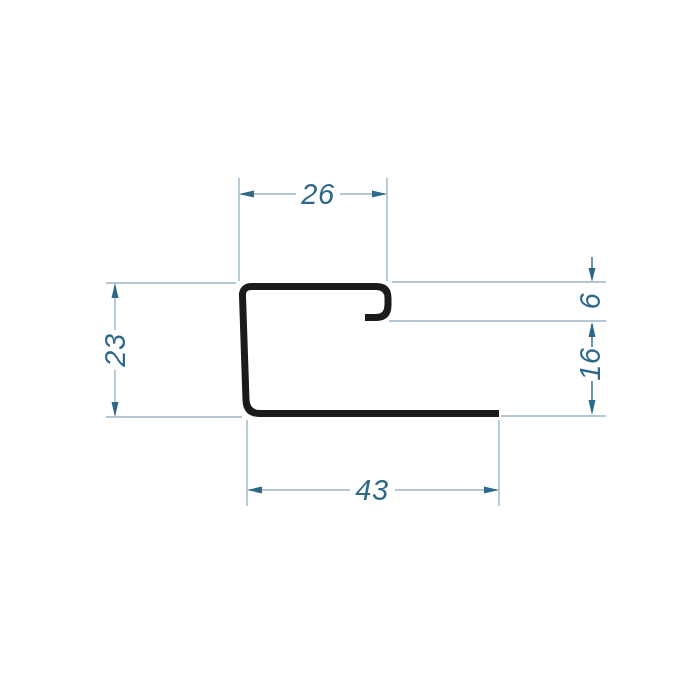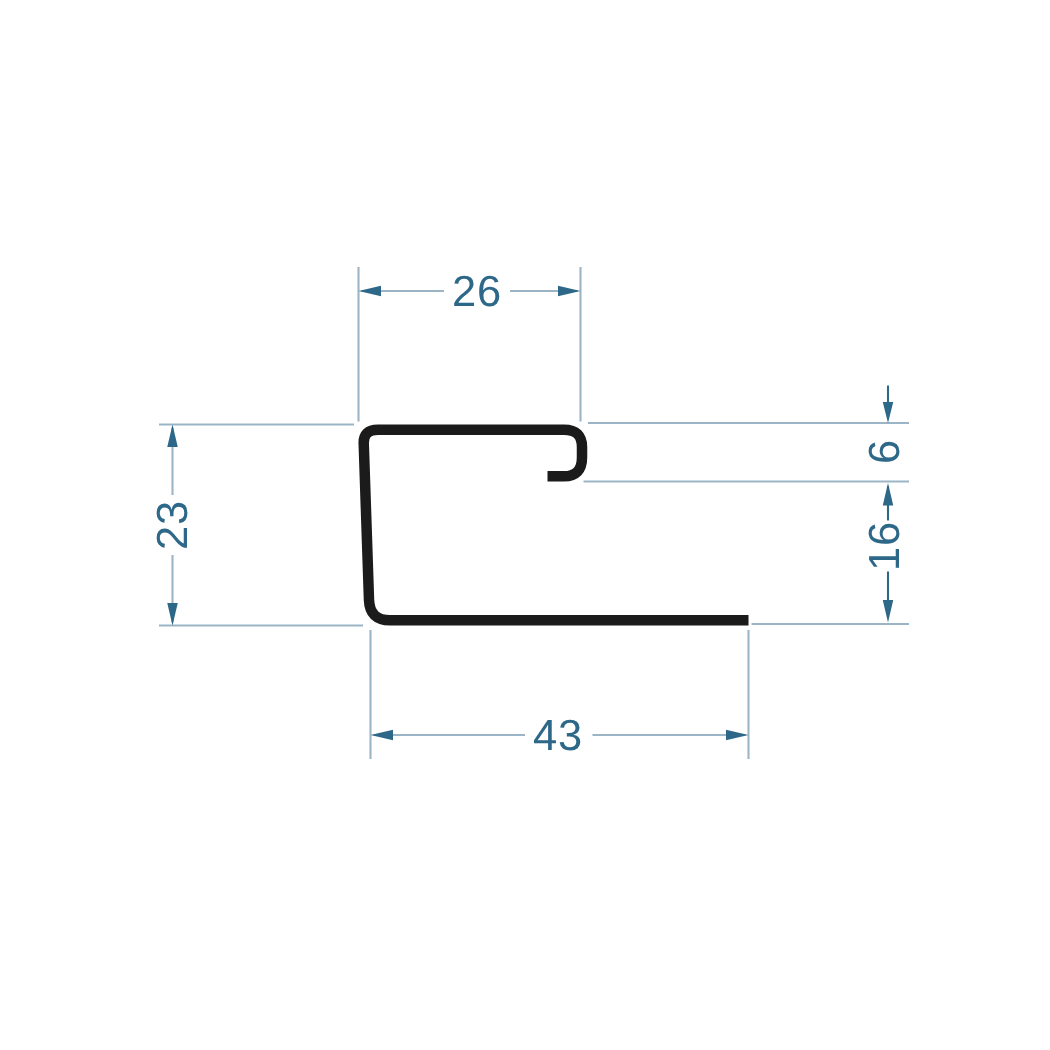--- a/index.html
+++ b/index.html
@@ -8,20 +8,21 @@
     width: 700px;
     height: 700px;
     background: #ffffff;
     overflow: hidden;
   }
   .stage {
     position: relative;
     width: 700px;
     height: 618px;
     background: #ffffff;
+    font-style: italic;
   }
   svg { display: block; }
   .profile-stroke {
     fill: none;
     stroke: #1b1b1b;
     stroke-width: 7;
     stroke-linejoin: round;
     stroke-linecap: butt;
   }
   .thin-line {

